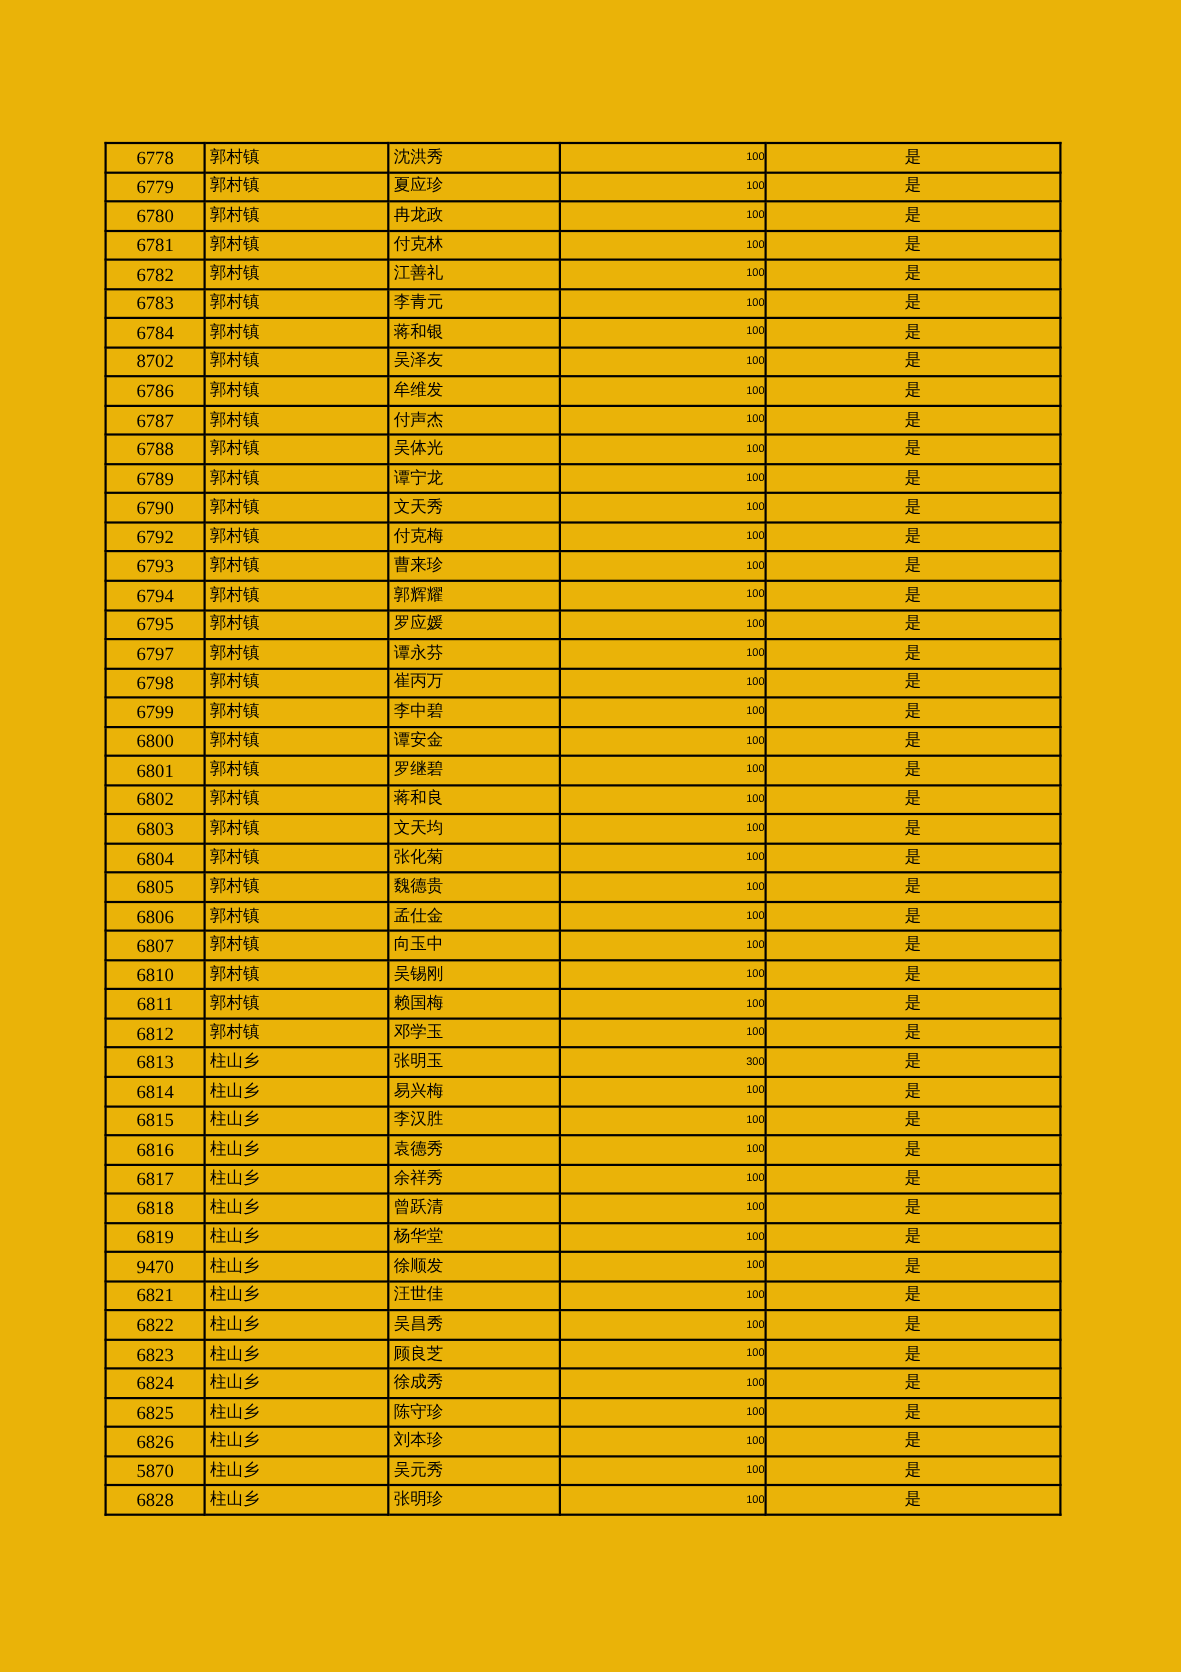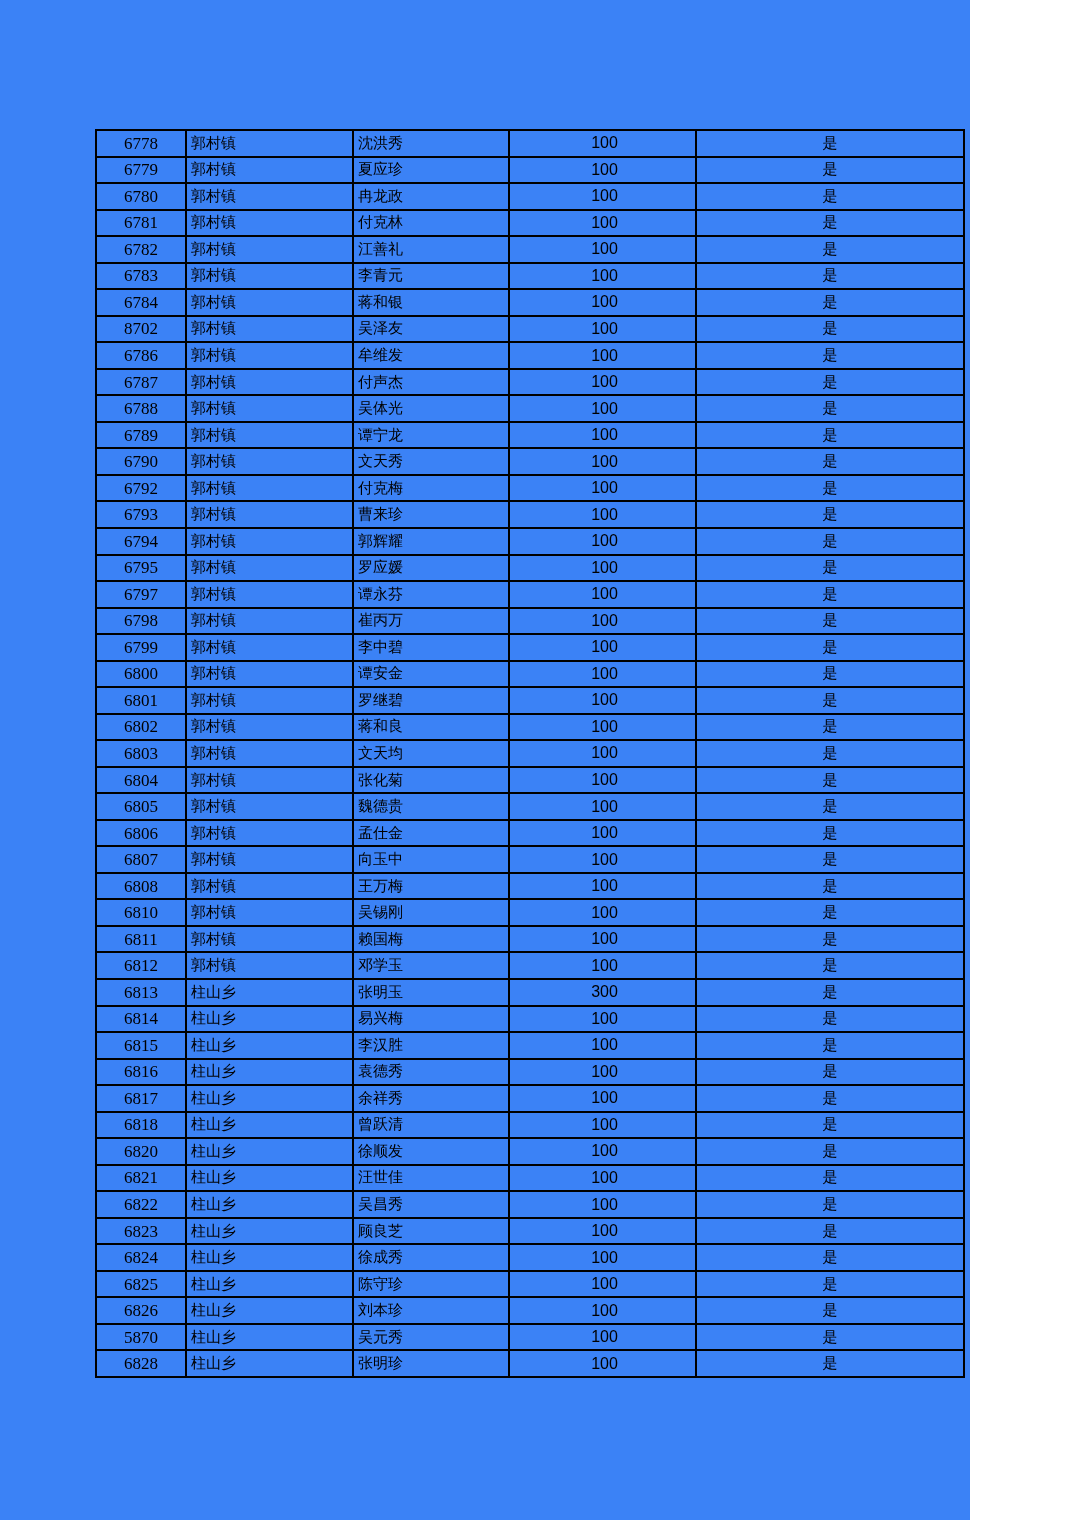--- a/index.html
+++ b/index.html
@@ -3,23 +3,23 @@
 <meta charset="utf-8">
 <style>
   * { margin: 0; padding: 0; box-sizing: border-box; }
   html, body {
     width: 1074px;
     background: #ffffff;
     font-family: "Liberation Serif", "DejaVu Serif", serif;
   }
   .page {
     position: relative;
-    width: 970px;
+    width: 1074px;
     height: 1520px;
-    background: #3b82f6;
+    background: #eab308;
     overflow: hidden;
   }
   table.data-table {
     position: absolute;
     left: 95px;
     top: 129px;
     width: 868px;
     height: 1249px;
     border-collapse: collapse;
     table-layout: fixed;
@@ -38,24 +38,24 @@
     font-family: "Liberation Serif", "DejaVu Serif", serif;
     font-size: 17px;
   }
   td.col-town, td.col-name {
     text-align: left;
     padding-left: 4px;
     font-family: "Liberation Serif", "DejaVu Serif", serif;
     font-size: 15px;
   }
   td.col-amount {
-    text-align: center;
+    text-align: right;
     padding-left: 4px;
     font-family: "Liberation Sans", "DejaVu Sans", sans-serif;
-    font-size: 16px;
+    font-size: 10px;
   }
   td.col-confirmed {
     text-align: center;
     font-family: "Liberation Serif", "DejaVu Serif", serif;
     font-size: 15px;
   }
 </style>
 </head>
 <body>
 
@@ -259,27 +259,20 @@
           <td class="col-confirmed">是</td>
         </tr>
         <tr>
           <td class="col-id">6807</td>
           <td class="col-town">郭村镇</td>
           <td class="col-name">向玉中</td>
           <td class="col-amount">100</td>
           <td class="col-confirmed">是</td>
         </tr>
         <tr>
-          <td class="col-id">6808</td>
-          <td class="col-town">郭村镇</td>
-          <td class="col-name">王万梅</td>
-          <td class="col-amount">100</td>
-          <td class="col-confirmed">是</td>
-        </tr>
-        <tr>
           <td class="col-id">6810</td>
           <td class="col-town">郭村镇</td>
           <td class="col-name">吴锡刚</td>
           <td class="col-amount">100</td>
           <td class="col-confirmed">是</td>
         </tr>
         <tr>
           <td class="col-id">6811</td>
           <td class="col-town">郭村镇</td>
           <td class="col-name">赖国梅</td>
@@ -329,21 +322,28 @@
           <td class="col-confirmed">是</td>
         </tr>
         <tr>
           <td class="col-id">6818</td>
           <td class="col-town">柱山乡</td>
           <td class="col-name">曾跃清</td>
           <td class="col-amount">100</td>
           <td class="col-confirmed">是</td>
         </tr>
         <tr>
-          <td class="col-id">6820</td>
+          <td class="col-id">6819</td>
+          <td class="col-town">柱山乡</td>
+          <td class="col-name">杨华堂</td>
+          <td class="col-amount">100</td>
+          <td class="col-confirmed">是</td>
+        </tr>
+        <tr>
+          <td class="col-id">9470</td>
           <td class="col-town">柱山乡</td>
           <td class="col-name">徐顺发</td>
           <td class="col-amount">100</td>
           <td class="col-confirmed">是</td>
         </tr>
         <tr>
           <td class="col-id">6821</td>
           <td class="col-town">柱山乡</td>
           <td class="col-name">汪世佳</td>
           <td class="col-amount">100</td>

